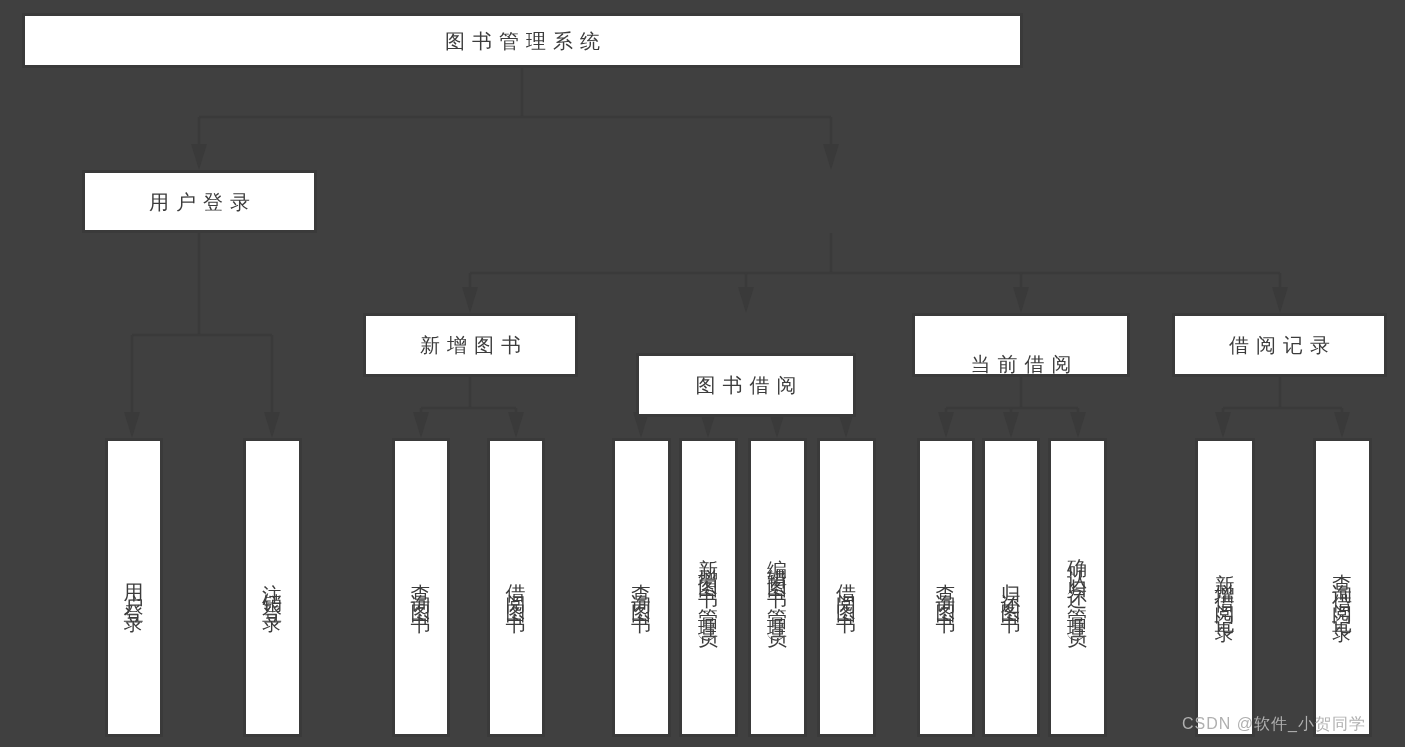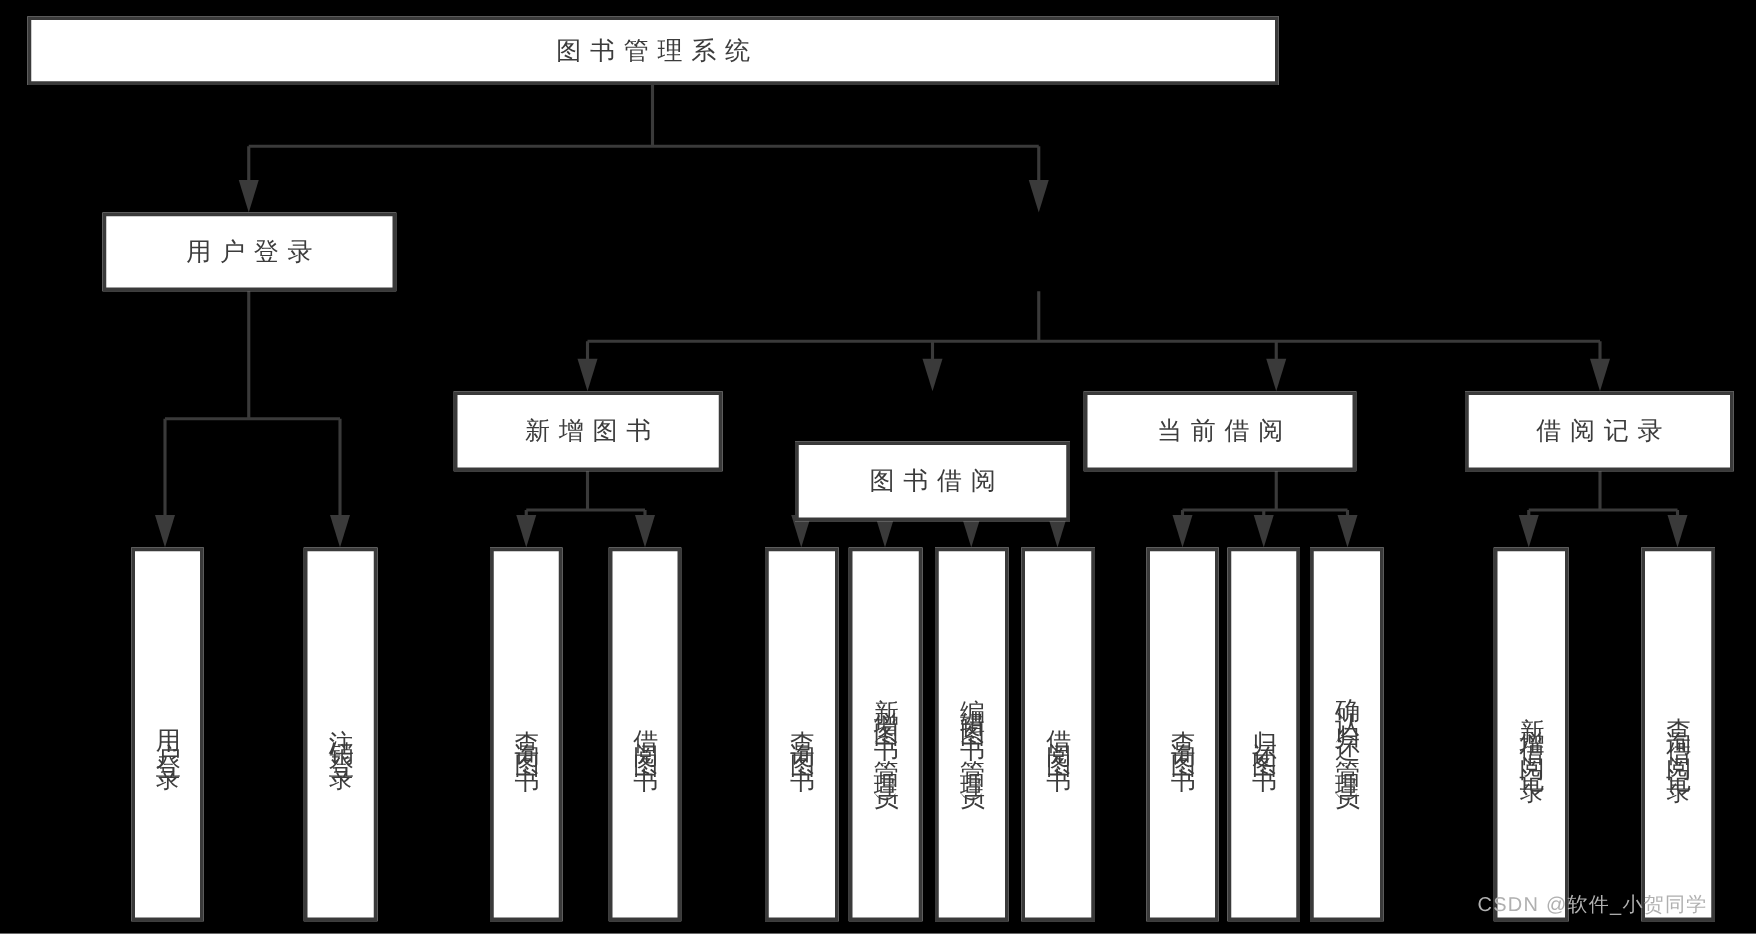--- a/index.html
+++ b/index.html
@@ -1,20 +1,20 @@
 <!DOCTYPE html>
 <html><head>
 <meta charset="utf-8">
 <style>
   html, body { margin: 0; padding: 0; background: #ffffff; }
   #canvas {
     position: relative;
     width: 1405px;
     height: 747px;
-    background: #000000;
+    background: #404040;
     font-family: "Liberation Sans", sans-serif;
     overflow: hidden;
   }
   #wires { position: absolute; left: 0; top: 0; }
   .box {
     position: absolute;
     box-sizing: border-box;
     border: 3px solid #3a3a3a;
     background: #ffffff;
     display: flex;
@@ -126,21 +126,21 @@
   <div class="box h" style="left:82px; top:170px; width:235px; height:63px;">
     <span>用户登录</span>
   </div>
 
   <div class="box h" style="left:363px; top:313px; width:215px; height:64px;">
     <span>新增图书</span>
   </div>
   <div class="box h" style="left:636px; top:313px; width:220px; height:64px;margin-top:40px;">
     <span>图书借阅</span>
   </div>
-  <div class="box h" style="left:867px; top:313px; width:218px; height:64px;">
+  <div class="box h" style="left:912px; top:313px; width:218px; height:64px;align-items:flex-end;">
     <span>当前借阅</span>
   </div>
   <div class="box h" style="left:1172px; top:313px; width:215px; height:64px;">
     <span>借阅记录</span>
   </div>
 
   <div class="box leaf" style="left:105px; top:438px; width:58px; height:299px;">
     <span>用户登录</span>
   </div>
   <div class="box leaf" style="left:243px; top:438px; width:59px; height:299px;">

